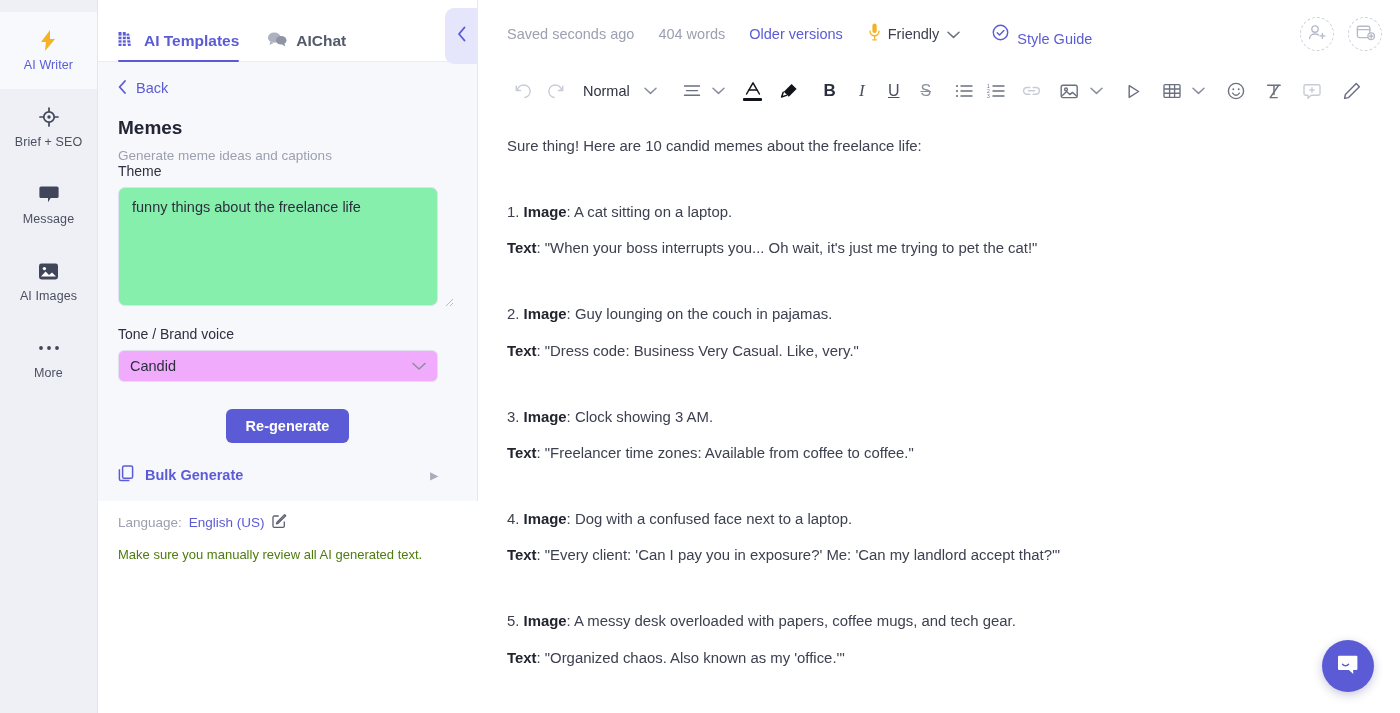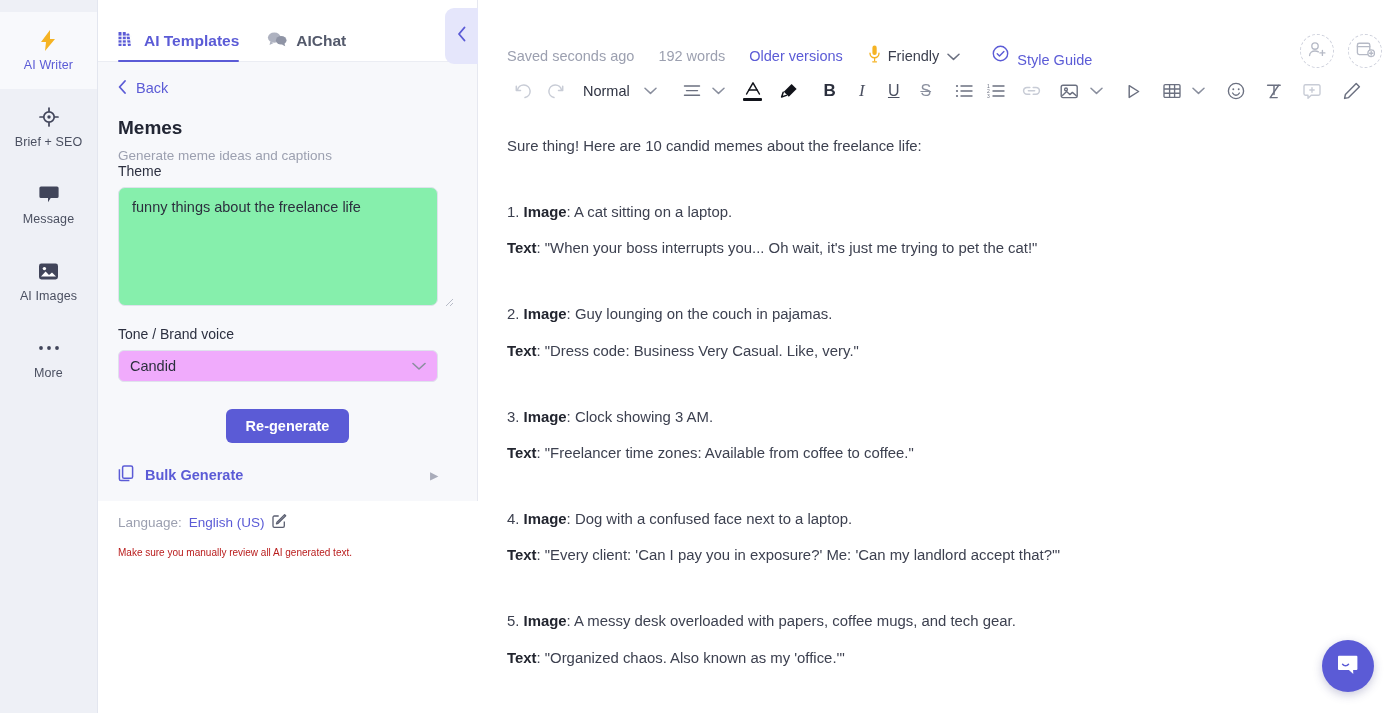--- a/index.html
+++ b/index.html
@@ -104,26 +104,26 @@
     display: flex; align-items: center; gap: 11px;
     color: #5b5bd6; font-size: 14.5px; font-weight: bold;
     cursor: pointer; margin-bottom: 28px; width: 320px;
   }
   .bulk-arrow { margin-left: auto; color: #a9acba; font-size: 10px; }
   .lang-row {
     display: flex; align-items: center; gap: 7px;
     font-size: 13.5px; color: #9ca0b0; margin-bottom: 14px;
   }
   .lang-val { color: #5b5bd6; font-weight: 500; }
-  .disclaimer { font-size: 10px; color: #b91c1c; line-height: 1.55; width: 318px; }
+  .disclaimer { font-size: 13px; color: #4d7c0f; line-height: 1.55; width: 318px; }
 
   
   .editor { flex: 1; height: 713px; background: #fff; position: relative; }
   .ed-head {
-    height: 68px; display: flex; align-items: flex-end;
+    height: 68px; display: flex; align-items: center;
     padding: 0 16px 0 29px; gap: 0;
   }
   .ed-meta { display: flex; align-items: center; gap: 0; }
   .m-item { font-size: 14.5px; color: #9ca0b0; margin-right: 24px; white-space: nowrap; }
   .m-link { font-size: 14.5px; color: #5b5bd6; font-weight: 500; margin-right: 26px; cursor: pointer; white-space: nowrap; }
   .m-tone { display: flex; align-items: center; gap: 8px; margin-right: 32px; cursor: pointer; }
   .m-tone-label { font-size: 14.5px; color: #3b3f4e; }
   .m-style { display: flex; align-items: center; gap: 8px; cursor: pointer; }
   .m-style-label { font-size: 14.5px; color: #5b5bd6; font-weight: 500; margin-top: 9px; }
   .head-right { margin-left: auto; display: flex; align-items: center; gap: 14px; padding-right: 2px; }
@@ -327,21 +327,21 @@
 
       <div class="disclaimer">Make sure you manually review all AI generated text.</div>
     </div>
   </div>
 
   <div class="editor">
 
     <div class="ed-head">
       <div class="ed-meta">
         <span class="m-item">Saved seconds ago</span>
-        <span class="m-item">192 words</span>
+        <span class="m-item">404 words</span>
         <span class="m-link">Older versions</span>
 
         <span class="m-tone">
           <span>
             <svg width="11" height="18" viewBox="0 0 11 18" fill="#f5b323">
               <rect x="3.4" y="0.6" width="4.3" height="9.4" rx="2.1"></rect>
               <path d="M1 8.3a4.5 4.5 0 009 0" fill="none" stroke="#f5b323" stroke-width="1.4" stroke-linecap="round"></path>
               <rect x="5" y="13" width="1.2" height="3.4"></rect>
               <rect x="3.1" y="16.2" width="5" height="1.2" rx="0.6"></rect>
             </svg>

